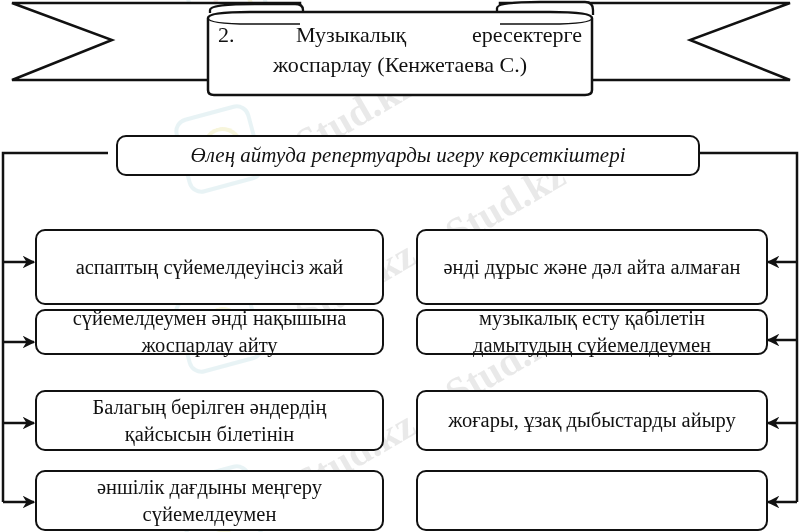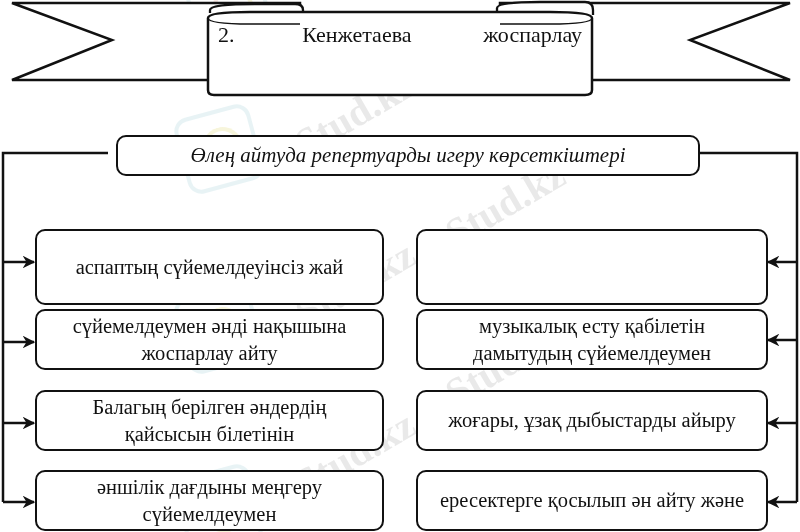--- a/index.html
+++ b/index.html
@@ -22,21 +22,21 @@
       line-height: 27px;
       padding: 0 8px;
     }
     .header-box {
       left: 116px; top: 135px; width: 584px; height: 41px;
       font-style: italic; font-size: 21px;
     }
     .left-col { left: 35px; width: 349px; }
     .right-col { left: 416px; width: 352px; }
     .row-0 { top: 229px; height: 76px; }
-    .row-1 { top: 309px; height: 61px; }
+    .row-1 { top: 309px; height: 46px; }
     .row-2 { top: 390px; height: 61px; }
     .row-3 { top: 470px; height: 61px; }
     .title-text {
       position: absolute;
       left: 218px; top: 20px; width: 364px;
       font-size: 22px; line-height: 30px;
       text-align: justify;
       text-align-last: justify;
     }
     .title-text .line2 { text-align-last: center; display: block; }
@@ -114,24 +114,25 @@
   <line x1="797" y1="262" x2="768" y2="262" stroke="#111111" stroke-width="2.5" marker-end="url(#arrow)"></line>
   <line x1="797" y1="340" x2="768" y2="340" stroke="#111111" stroke-width="2.5" marker-end="url(#arrow)"></line>
   <line x1="797" y1="423" x2="768" y2="423" stroke="#111111" stroke-width="2.5" marker-end="url(#arrow)"></line>
   <line x1="797" y1="502" x2="768" y2="502" stroke="#111111" stroke-width="2.5" marker-end="url(#arrow)"></line>
 </svg>
 
 <div class="title-text">
   <span class="line1">
     <span>2.</span>
     <span style="display:inline-block; width:38px;"></span>
-    <span>Кенжетаева</span>
+    <span>Музыкалық</span>
     <span style="display:inline-block; width:42px;"></span>
-    <span>жоспарлау</span>
+    <span>ересектерге</span>
   </span>
+  <span class="line2">жоспарлау (Кенжетаева С.)</span>
 </div>
 
 <div class="box header-box">
   <span>Өлең айтуда репертуарды игеру көрсеткіштері</span>
 </div>
 
 <div class="box left-col row-0">
   <div>
       <div>аспаптың сүйемелдеуінсіз жай</div>
     </div>
@@ -150,30 +151,30 @@
 </div>
 <div class="box left-col row-3">
   <div>
       <div>әншілік дағдыны меңгеру</div>
       <div>сүйемелдеумен</div>
     </div>
 </div>
 
 <div class="box right-col row-0">
   <div>
+      <div>әнді дұрыс және дәл айта алмаған</div>
     </div>
 </div>
 <div class="box right-col row-1">
   <div>
       <div>музыкалық есту қабілетін</div>
       <div>дамытудың сүйемелдеумен</div>
     </div>
 </div>
 <div class="box right-col row-2">
   <div>
       <div>жоғары, ұзақ дыбыстарды айыру</div>
     </div>
 </div>
 <div class="box right-col row-3">
   <div>
-      <div>ересектерге қосылып ән айту және</div>
     </div>
 </div>
 
 </body></html>

